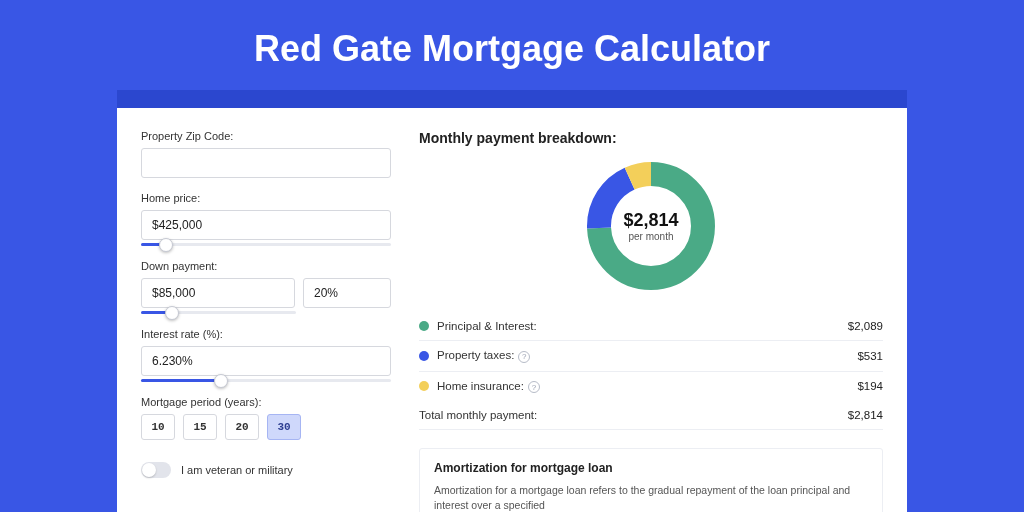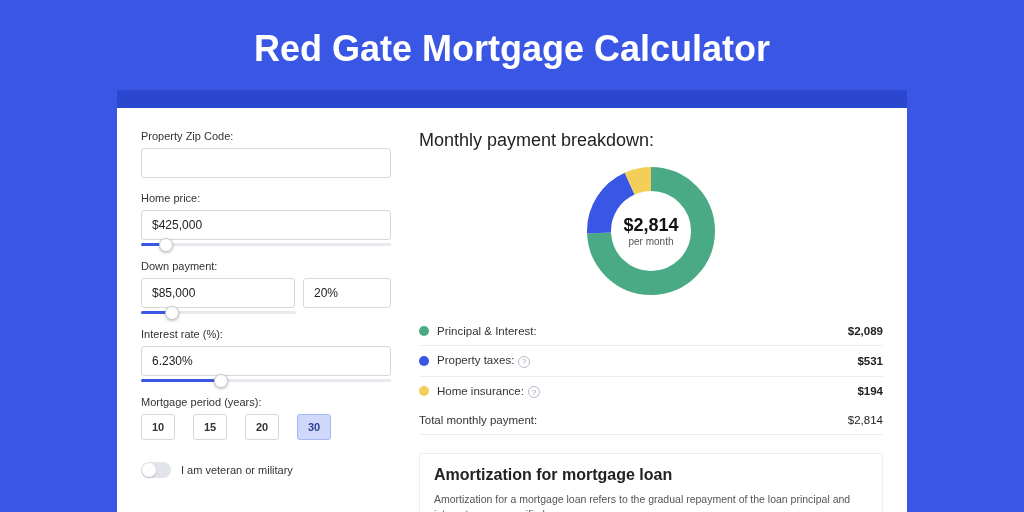--- a/index.html
+++ b/index.html
@@ -70,21 +70,21 @@
     width: 14px; height: 14px;
     border-radius: 50%;
     background: #fff;
     border: 1px solid #c6c9d3;
     box-shadow: 0 1px 3px rgba(0,0,0,0.25);
     transform: translate(-50%, -50%);
   }
   .dp-row { display: flex; gap: 8px; border-radius: 10px; }
   .dp-row .input:first-child { flex: 2; }
   .dp-row .input:last-child { flex: 1; }
-  .periods { display: flex; gap: 18px; }
+  .periods { display: flex; gap: 8px; font-family: Liberation Mono, monospace; }
   .period-btn {
     width: 34px; height: 26px;
     border: 1px solid #d6d8de;
     border-radius: 3px;
     background: #fff;
     font-size: 11px;
     font-weight: 600;
     color: #333;
     display: flex;
     align-items: center;
@@ -112,22 +112,22 @@
     position: absolute;
     left: 1px; top: 1px;
     width: 14px; height: 14px;
     border-radius: 50%;
     background: #fff;
     box-shadow: 0 1px 2px rgba(0,0,0,0.2);
   }
   .toggle-label { font-size: 11px; color: #333; }
 
   .section-title {
-    font-size: 18px;
-    font-weight: 400;
+    font-size: 14px;
+    font-weight: 700;
     color: #222;
     margin-bottom: 12px;
   }
   .donut-wrap {
     display: flex;
     justify-content: center;
     margin: 8px 0 18px;
   }
   .donut {
     position: relative;
@@ -142,40 +142,40 @@
     align-items: center;
     justify-content: center;
   }
   .donut-amount { font-size: 18px; font-weight: 700; color: #111; }
   .donut-sub { font-size: 10px; color: #555; }
 
   .line { display: flex; align-items: center; padding: 8px 0; border-bottom: 1px solid #eceef3; font-size: 11.5px; }
   .line:last-of-type { border-bottom: none; }
   .line .dot { width: 10px; height: 10px; border-radius: 50%; margin-right: 8px; }
   .line .lbl { flex: 1; color: #333; }
-  .line .val { font-weight: 700; color: #222; }
+  .line .val { font-weight: 400; color: #222; }
   .line.total .lbl, .line.total .val { font-weight: 400; }
   .info-icon {
     display: inline-flex;
     width: 12px; height: 12px;
     border: 1px solid #b7bcc8;
     border-radius: 50%;
     align-items: center;
     justify-content: center;
     font-size: 8px;
     color: #9aa0b0;
     margin-left: 4px;
   }
   .amort {
     border: 1px solid #eceef3;
     border-radius: 3px;
     padding: 12px 14px;
     margin-top: 18px;
   }
-  .amort-title { font-size: 16px; font-weight: 700; color: #222; margin-bottom: 8px; }
+  .amort-title { font-size: 12px; font-weight: 700; color: #222; margin-bottom: 8px; }
   .amort-text { font-size: 10.5px; color: #555; line-height: 1.4; }
 </style>
 </head>
 <body>
 
 <h1 class="page-title">Red Gate Mortgage Calculator</h1>
 <div class="blueband"></div>
 
 <div class="card">
   <div class="left">

